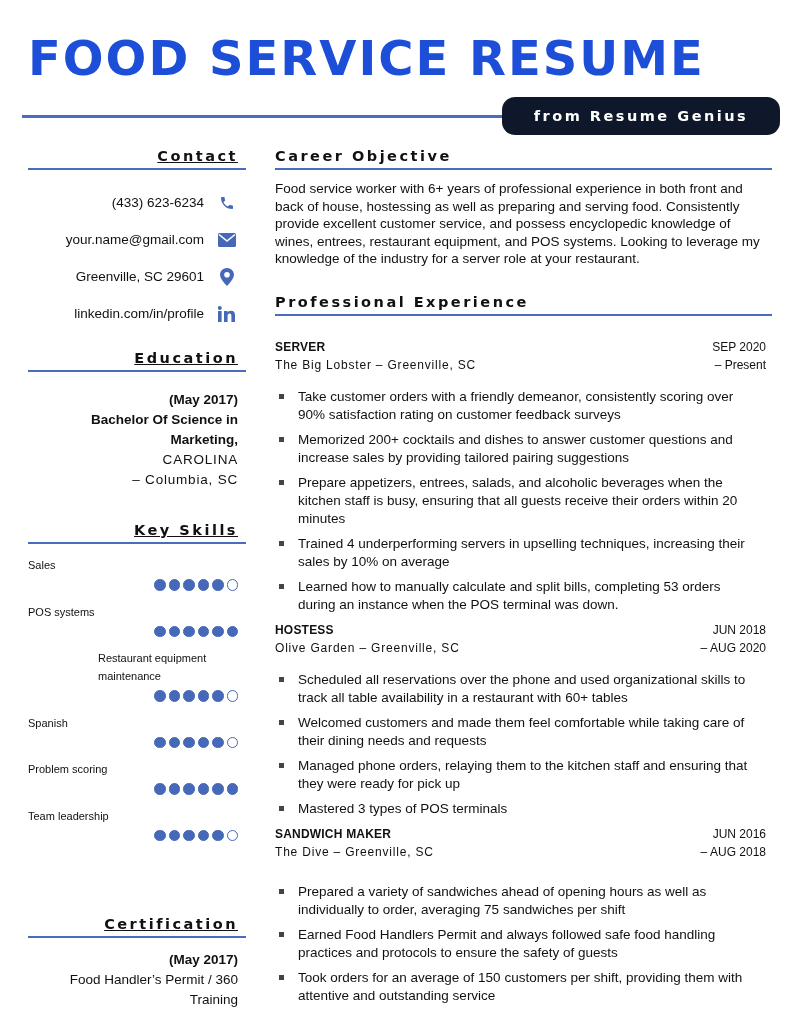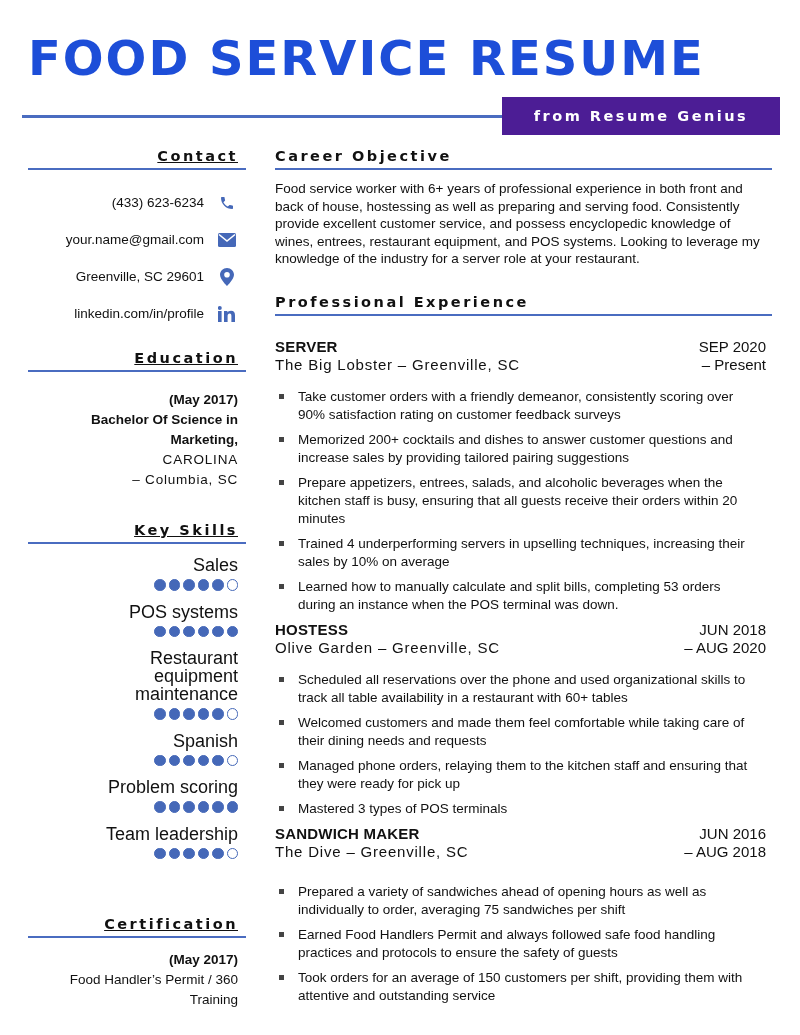--- a/index.html
+++ b/index.html
@@ -1,47 +1,47 @@
 <!DOCTYPE html>
 <html><head>
 <meta charset="utf-8">
 <style>
   html, body { margin: 0; padding: 0; background: #ffffff; }
   body { width: 800px; height: 1035px; position: relative; overflow: hidden;
          font-family: "Liberation Sans", sans-serif; color: #111; }
   .title { position: absolute; left: 28px; top: 30px; font-size: 48px; font-weight: bold;
            letter-spacing: 2px; color: #1d4ed8; font-family: "DejaVu Sans", sans-serif; margin: 0; }
   .hline { position: absolute; left: 22px; top: 115px; width: 482px; height: 3px; background: #4a6cc0; }
-  .tagbox { position: absolute; left: 502px; top: 97px; width: 278px; height: 38px; background: #4c1d95;
+  .tagbox { position: absolute; left: 502px; top: 97px; width: 278px; height: 38px; background: #0f172a;
             color: #fff; font-size: 14.5px; font-weight: bold; letter-spacing: 2.5px;
-            display: flex; align-items: center; justify-content: center; font-family: "DejaVu Sans", sans-serif; }
+            display: flex; align-items: center; justify-content: center; font-family: "DejaVu Sans", sans-serif; border-radius: 13px; }
 
   .left { position: absolute; left: 28px; top: 148px; width: 218px; }
   .sec-title { font-family: "DejaVu Sans", sans-serif; font-weight: bold; font-size: 14.5px;
                letter-spacing: 2.5px; color: #111; }
   .left .sec-title { text-align: right; padding-right: 8px; text-decoration: underline; }
   .rule { height: 2px; background: #4a6cc0; margin-top: 4px; }
 
   .contact-row { display: flex; justify-content: flex-end; align-items: center; height: 37px; font-size: 13.5px; }
   .contact-row .txt { margin-right: 14px; }
   .contact-row .ic { width: 18px; height: 18px; display: flex; align-items: center; justify-content: center; margin-right: 10px; }
 
   .edu { text-align: right; padding-right: 8px; font-size: 13.5px; line-height: 20px; }
   .bold { font-weight: bold; }
   .caps { letter-spacing: 0.8px; }
 
-  .skill { text-align: right; padding-right: 8px; font-size: 18px; line-height: 18px; }
+  .skill { padding-right: 8px; font-size: 11px; line-height: 18px; }
   .dots { display: flex; justify-content: flex-end; gap: 3px; margin-top: 5px; padding-right: 8px; }
   .dot { width: 11.5px; height: 11.5px; border-radius: 50%; box-sizing: border-box; background: #4568b8; border: 1.5px solid #4568b8; }
   .dot.empty { background: #fff; }
 
   .right { position: absolute; left: 275px; top: 148px; width: 497px; }
   .para { font-size: 13.5px; line-height: 17.5px; margin-top: 10px; color: #111; }
 
-  .job-head { display: flex; justify-content: space-between; font-size: 15px; line-height: 18px; }
+  .job-head { display: flex; justify-content: space-between; font-size: 12px; line-height: 18px; }
   .job-title { font-weight: bold; letter-spacing: 0.2px; }
   .job-place { letter-spacing: 0.8px; }
   .job-dates { text-align: right; font-weight: normal; padding-right: 6px; }
   ul.bul { list-style: none; margin: 0; padding: 0; }
   ul.bul li { position: relative; padding-left: 23px; font-size: 13.5px; line-height: 18px; margin-bottom: 7px; width: 460px; }
   ul.bul li .sq { position: absolute; left: 4px; top: 6px; width: 5px; height: 5px; background: #444; }
 </style>
 </head>
 <body>
 

